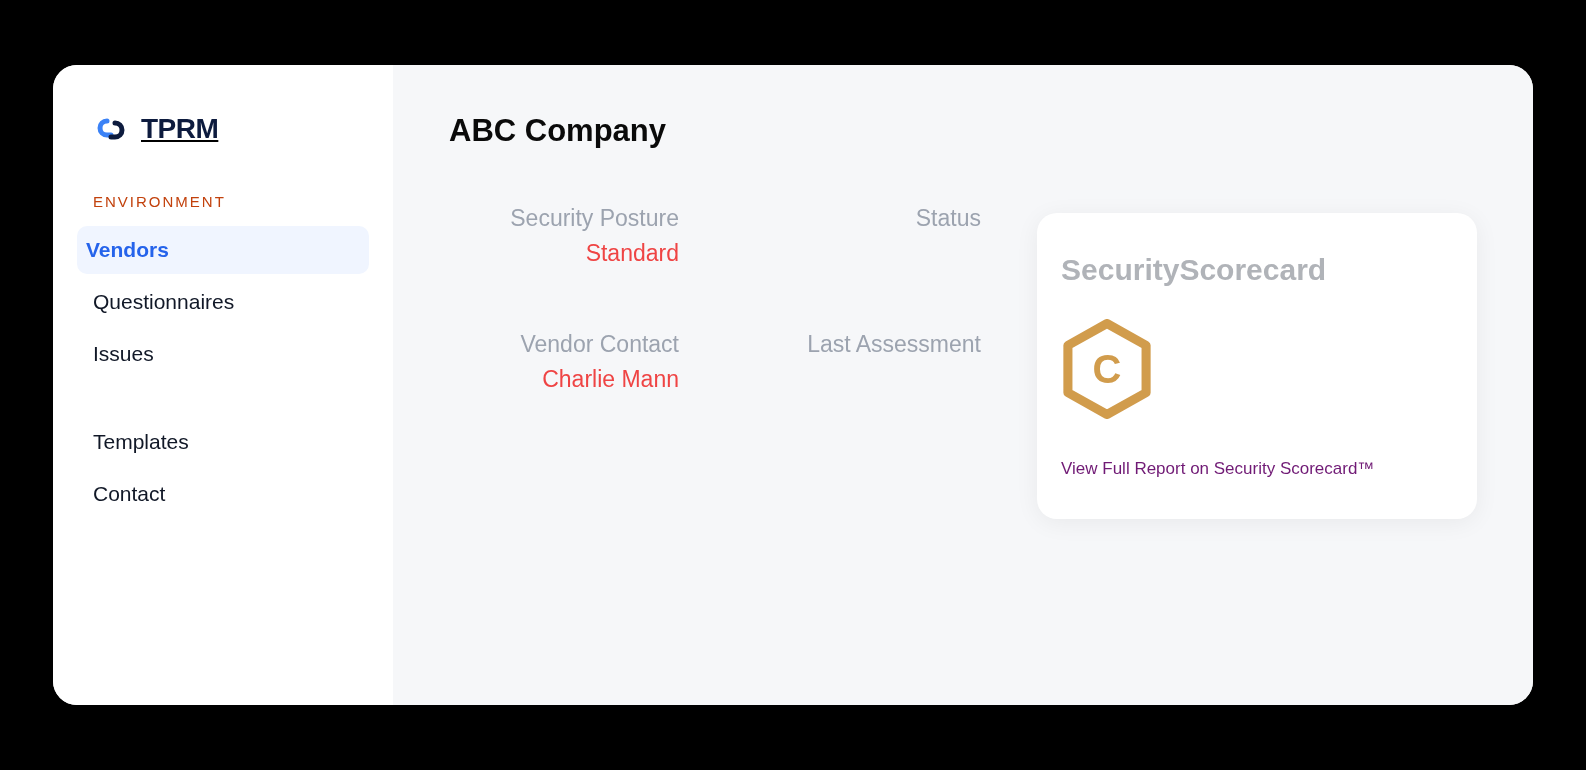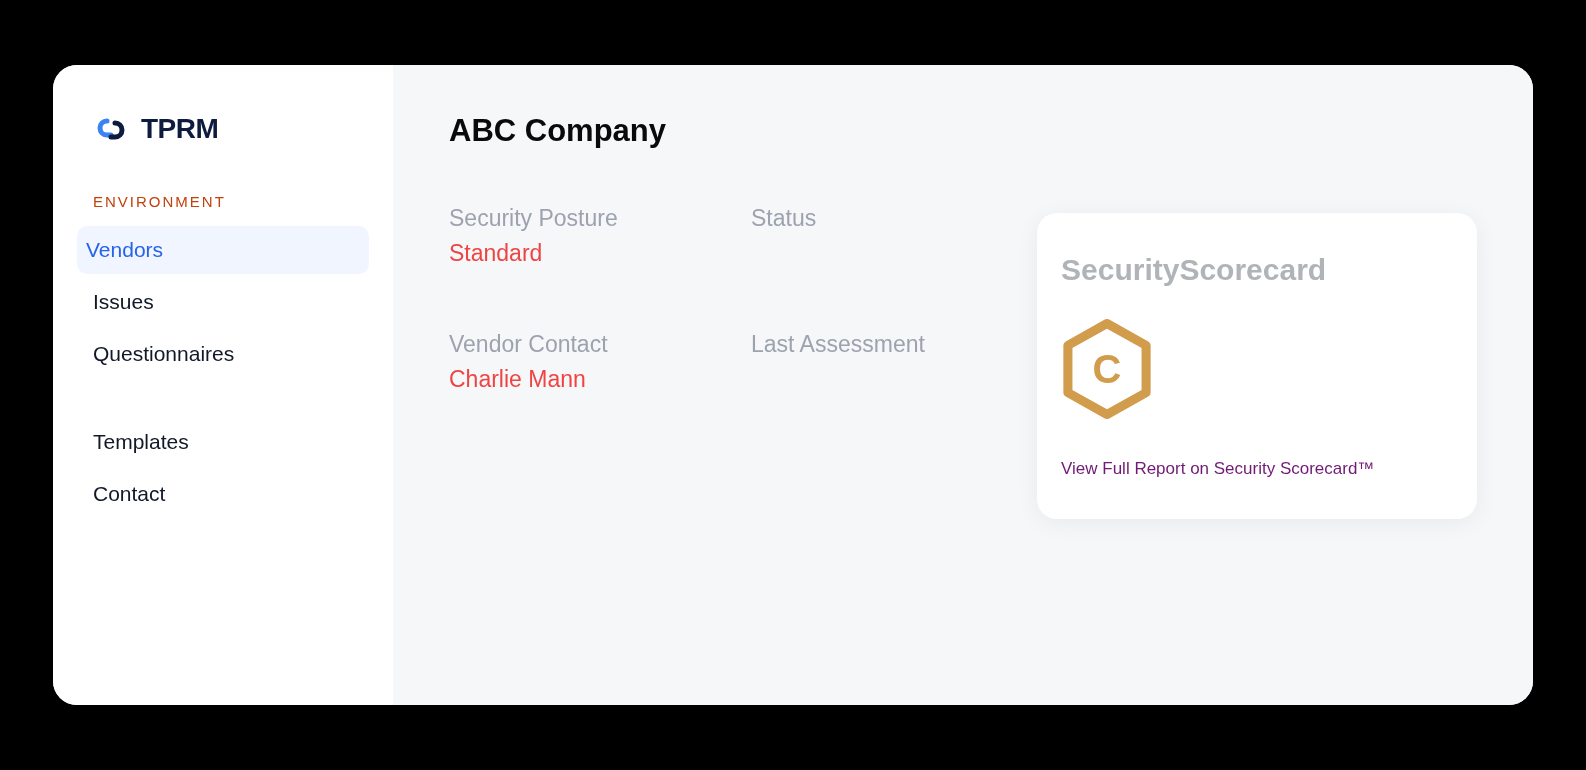--- a/index.html
+++ b/index.html
@@ -34,20 +34,21 @@
       background: #fff;
       padding: 48px 24px;
       flex-shrink: 0;
     }
     
     .logo {
       display: flex;
       align-items: center;
       gap: 12px;
       padding: 0 16px 48px 16px;
+      text-decoration: underline;
     }
     
     .logo-icon {
       width: 36px;
       height: 28px;
       position: relative;
     }
     
     .logo-text {
       font-size: 28px;
@@ -73,21 +74,21 @@
       font-size: 21px;
       color: #111827;
       border-radius: 10px;
       cursor: pointer;
       margin-bottom: 4px;
     }
     
     .nav-item.active {
       background: #f0f5ff;
       color: #2563eb;
-      font-weight: 400;
+      font-weight: 700;
       padding-left: 9px;
     }
     
     .main {
       flex: 1;
       background: #f6f7f9;
       padding: 48px 56px;
       display: flex;
       gap: 56px;
     }
@@ -106,20 +107,21 @@
     .info-grid {
       display: grid;
       grid-template-columns: 1fr 1fr;
       gap: 64px 72px;
     }
     
     .info-item {
       display: flex;
       flex-direction: column;
       gap: 8px;
+      text-align: right;
     }
     
     .info-label {
       font-size: 23px;
       color: #9ca3af;
       font-weight: 400;
     }
     
     .info-value {
       font-size: 23px;
@@ -199,22 +201,22 @@
           <path d="M 14 6 C 10 6 7 9 7 13 C 7 17 10 20 14 20 L 18 20" stroke="#3b82f6" stroke-width="5" stroke-linecap="round" fill="none"></path>
           <path d="M 22 8 C 26 8 29 11 29 15 C 29 19 26 22 22 22 L 18 22" stroke="#0d1b3e" stroke-width="5" stroke-linecap="round" fill="none"></path>
         </svg>
       </span>
       <span class="logo-text">TPRM</span>
     </div>
 
     <div class="nav-section">
       <div class="nav-section-header">ENVIRONMENT</div>
       <div class="nav-item active">Vendors</div>
+      <div class="nav-item">Questionnaires</div>
       <div class="nav-item">Issues</div>
-      <div class="nav-item">Questionnaires</div>
     </div>
 
     <div class="nav-section">
       <div class="nav-item">Templates</div>
       <div class="nav-item">Contact</div>
     </div>
   </aside>
 
   <main class="main">
     <div class="main-content">

